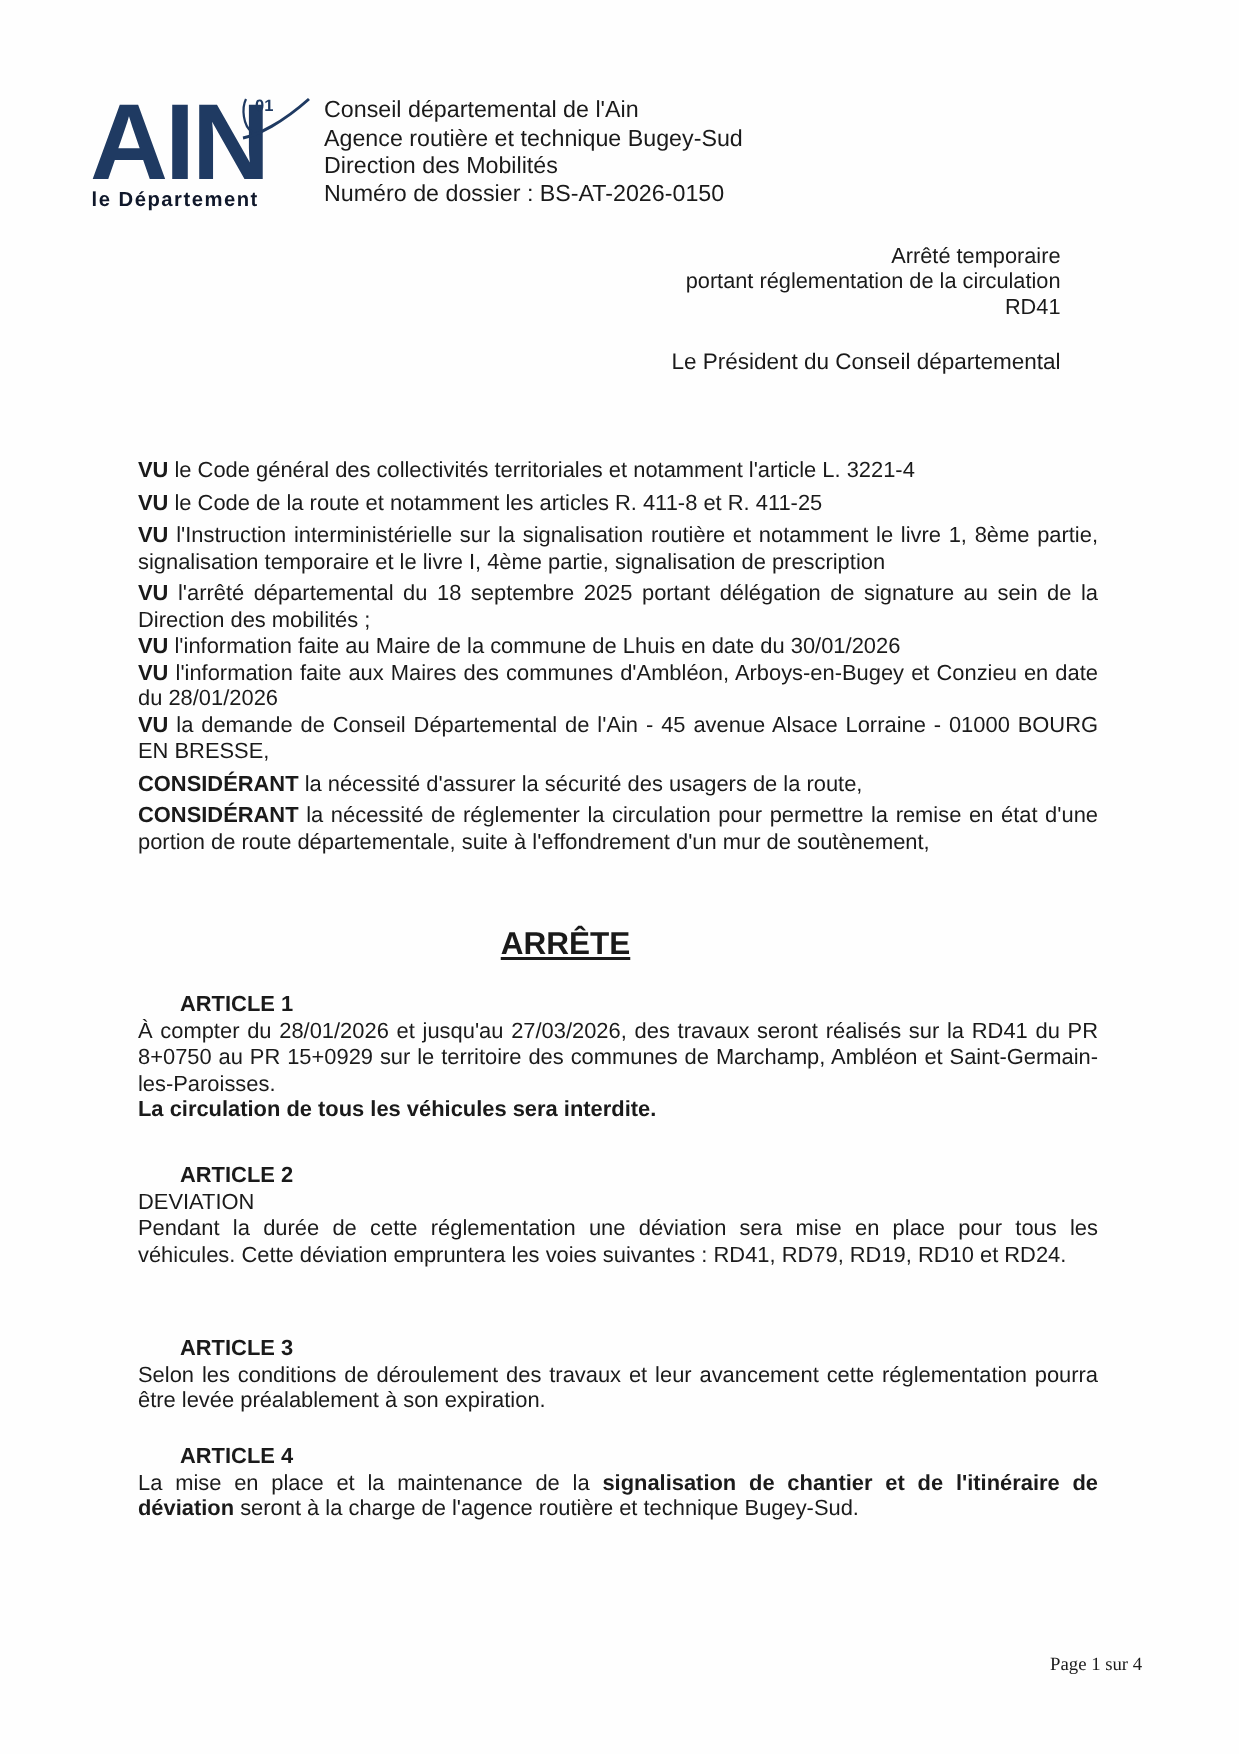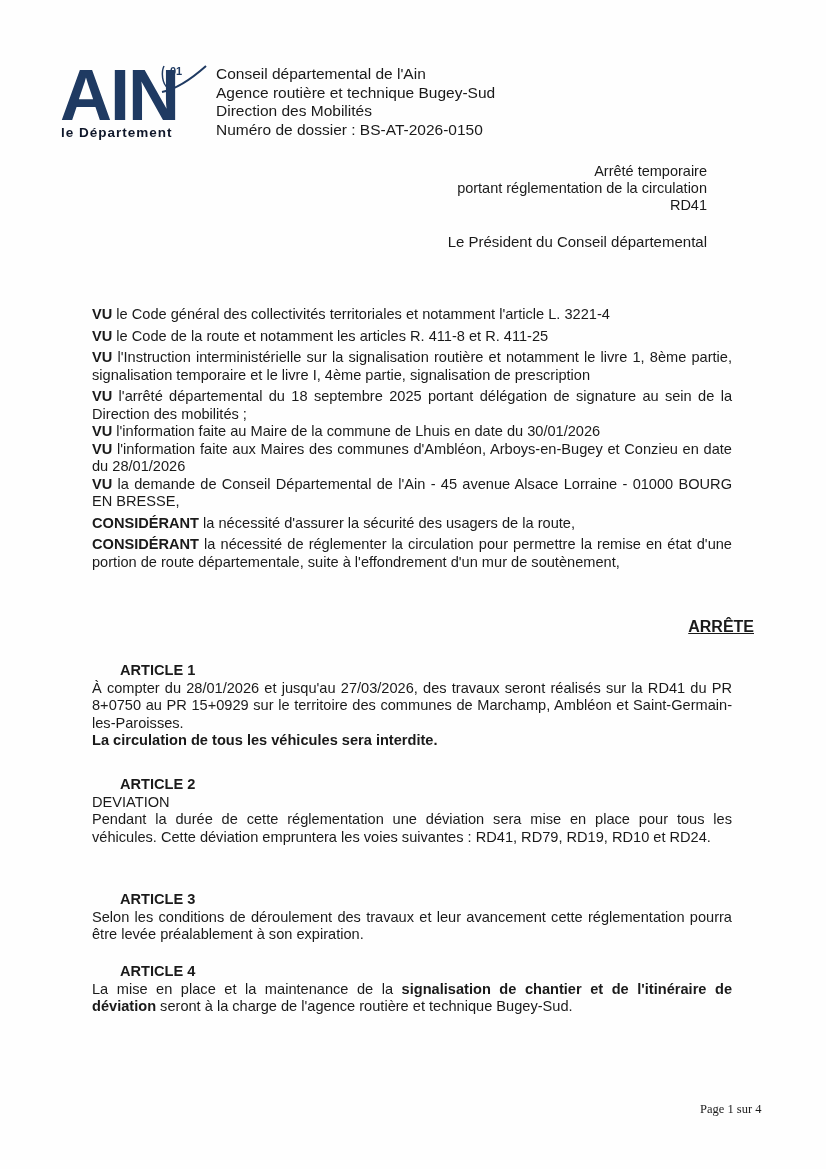--- a/index.html
+++ b/index.html
@@ -21,22 +21,22 @@
   .title-block { position: absolute; left: 0; width: 707px; text-align: right; font-weight: normal; font-size: 14.5px; }
   .t1 { top: 163px; line-height: 17px; }
   .t2 { top: 233px; font-size: 15px; }
 
   
   .body { position: absolute; left: 92px; width: 640px; font-size: 14.6px; line-height: 17.5px; text-align: justify; }
   .para { margin: 0; }
   .gap4 { margin-top: 4px; }
   .b { font-weight: bold; }
 
-  .arrete { position: absolute; left: 0; width: 754px; top: 618px; text-align: right;
-            font-size: 16px; font-weight: bold; text-decoration: underline; }
+  .arrete { position: absolute; left: 0; width: 754px; top: 618px; text-align: center;
+            font-size: 21px; font-weight: bold; text-decoration: underline; }
 
   .article-title { font-weight: bold; margin-left: 28px; }
   .footer { position: absolute; left: 700px; top: 1102px; font-family: "Liberation Serif", serif; font-size: 12.5px; }
 </style>
 </head>
 <body>
 
 <div class="page">
 
   <div class="logo">

